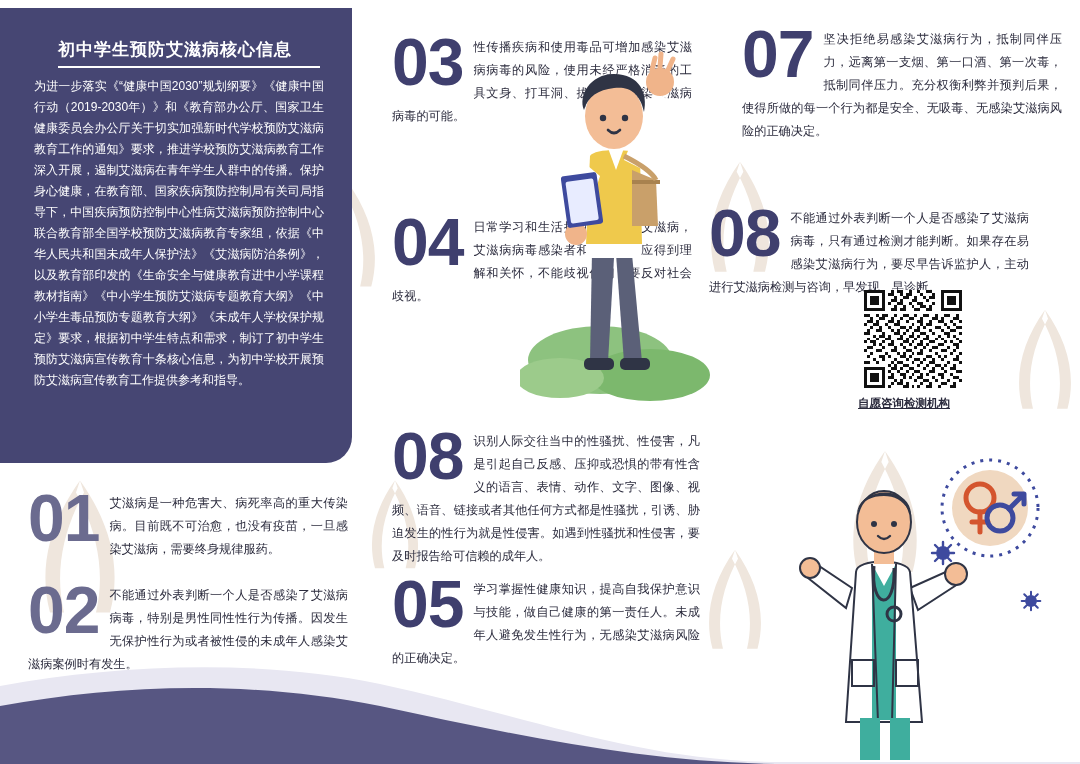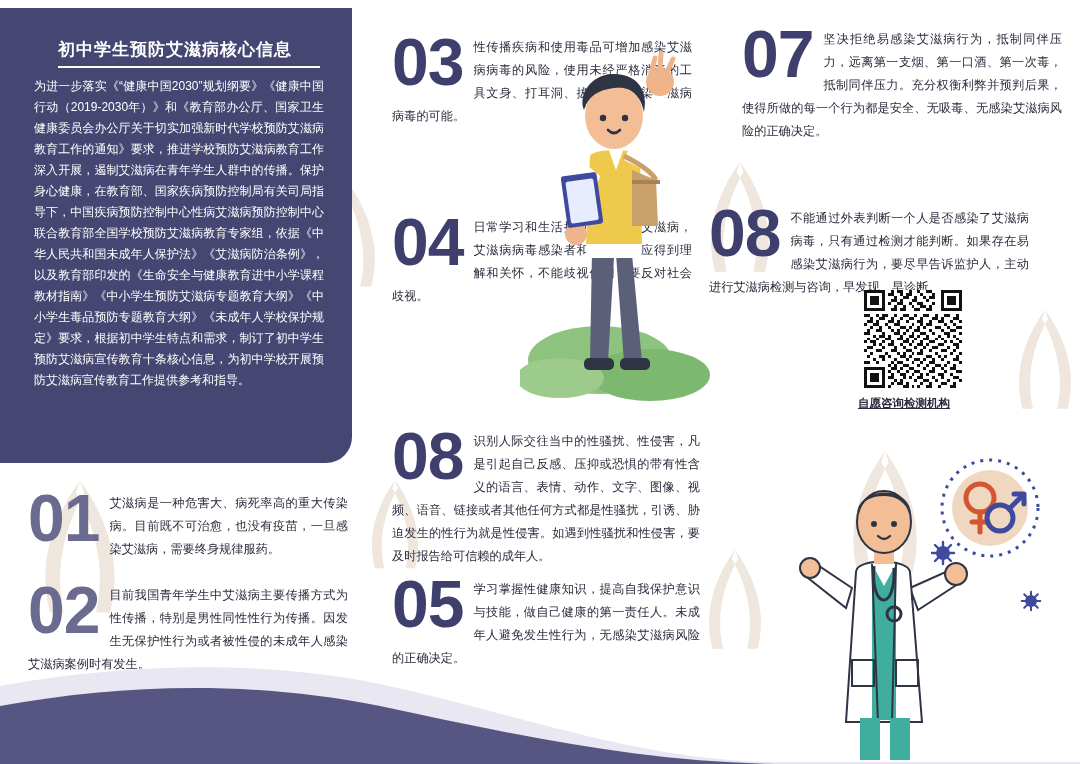--- a/index.html
+++ b/index.html
@@ -198,21 +198,21 @@
     <path d="M0 52 C120 30 250 26 380 52 C520 82 650 110 790 110 L0 110 Z" fill="#4a4a78" opacity="0.92"></path>
   </svg>
 
   <div class="item" id="item-01">
     <span class="num gray">01</span>
     <div class="txt">艾滋病是一种危害大、病死率高的重大传染病。目前既不可治愈，也没有疫苗，一旦感染艾滋病，需要终身规律服药。</div>
   </div>
 
   <div class="item" id="item-02">
     <span class="num gray">02</span>
-    <div class="txt">目前我国青年学生中艾滋病主要传播方式为性传播，特别是男性同性性行为传播。因发生无保护性行为或者被性侵的未成年人感染艾滋病案例时有发生。</div>
+    <div class="txt">不能通过外表判断一个人是否感染了艾滋病病毒，特别是男性同性性行为传播。因发生无保护性行为或者被性侵的未成年人感染艾滋病案例时有发生。</div>
   </div>
 
   <div class="item" id="item-03">
     <span class="num">03</span>
     <div class="txt">性传播疾病和使用毒品可增加感染艾滋病病毒的风险，使用未经严格消毒的工具文身、打耳洞、拔牙等有感染艾滋病病毒的可能。</div>
   </div>
 
   <div class="item" id="item-04">
     <span class="num">04</span>
     <div class="txt">日常学习和生活接触不会传播艾滋病，艾滋病病毒感染者和艾滋病人应得到理解和关怀，不能歧视他们，要反对社会歧视。</div>

